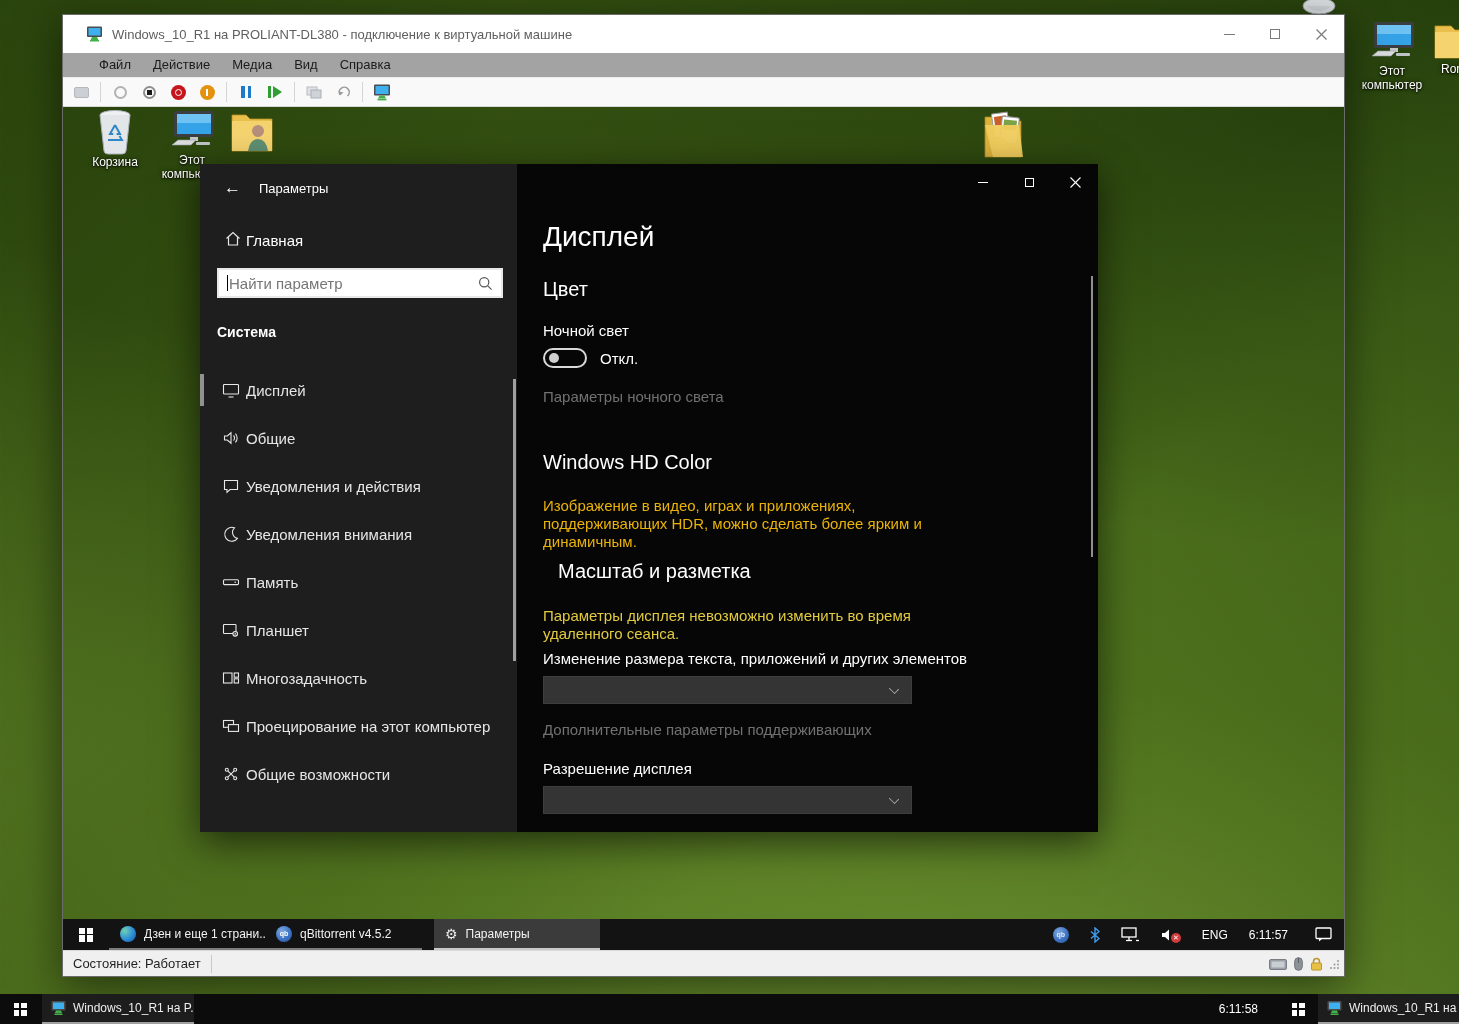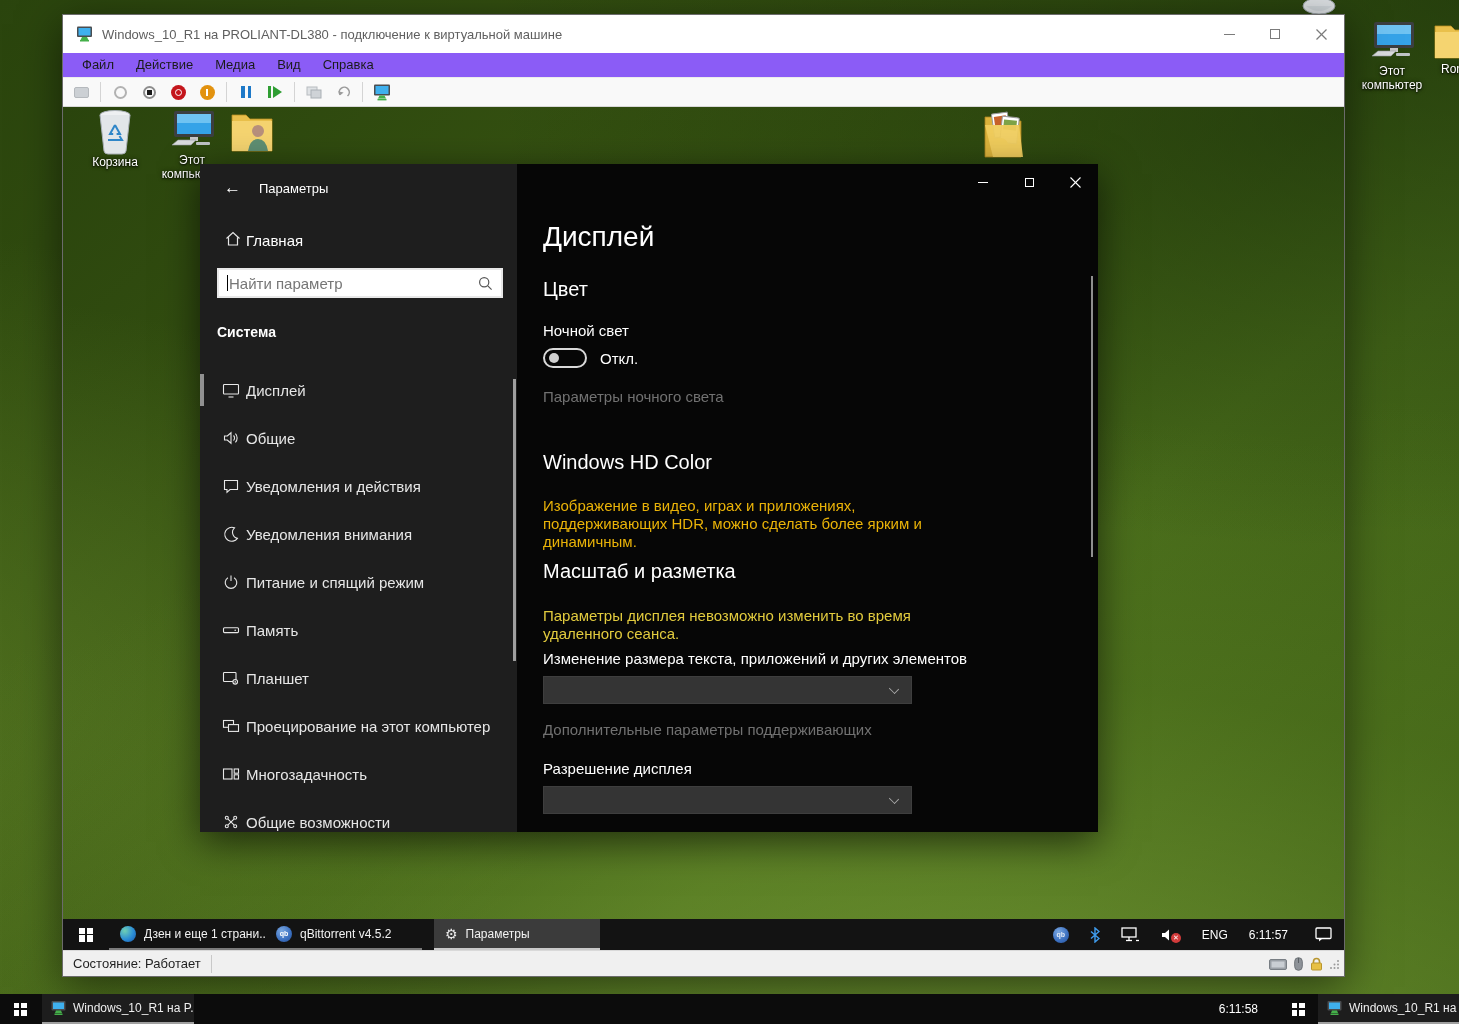--- a/index.html
+++ b/index.html
@@ -14,25 +14,25 @@
       radial-gradient(140% 120% at 72% 118%, rgba(160,200,80,.50), rgba(110,150,45,.22) 42%, transparent 68%),
       radial-gradient(90% 80% at -12% 70%, rgba(125,165,55,.38), transparent 60%),
       linear-gradient(138deg, #2a440d 0%, #3a5713 38%, #476a1a 68%, #395a12 100%);
   }
 
   
   .dicon-label { color:#fff; font-size:12px; text-align:center; text-shadow:0 1px 2px rgba(0,0,0,.95), 0 0 4px rgba(0,0,0,.7); line-height:14px; }
 
   
   .vmc { left:62px; top:14px; width:1283px; height:963px; background:#fff; border:1px solid #6b6b6b; box-shadow:0 10px 40px rgba(0,0,0,.5); }
-  .vmc-titlebar { left:0; top:0; right:0; height:38px; background:#fff; display:flex; align-items:center; padding-left:13px; }
+  .vmc-titlebar { left:0; top:0; right:0; height:38px; background:#fff; display:flex; align-items:center; padding-left:23px; }
   .vmc-title { font-size:13px; color:#5f5f5f; margin-left:9px; }
   .vmc-caption { position:absolute; right:0; top:0; height:38px; display:flex; }
   .cap-btn { width:46px; height:38px; display:flex; align-items:center; justify-content:center; }
-  .vmc-menubar { left:0; top:38px; right:0; height:24px; background:#8b5cf6; display:flex; align-items:center; padding-left:8px; }
+  .vmc-menubar { left:0; top:38px; right:0; height:24px; background:#a3a3a3; display:flex; align-items:center; padding-left:25px; }
   .menu-item { font-size:13px; color:#1b1b1b; padding:0 11px; line-height:24px; }
   .vmc-toolbar { left:0; top:62px; right:0; height:30px; background:#f9f9f9; border-top:1px solid #ececec; border-bottom:1px solid #d8d8d8; display:flex; align-items:center; padding-left:8px; gap:9px; }
   .tb-sep { width:1px; height:20px; background:#d4d4d4; }
   .tb-btn { width:20px; height:20px; display:flex; align-items:center; justify-content:center; }
   .circle { border-radius:50%; }
   .vmc-statusbar { left:0; right:0; bottom:0; height:26px; background:#f0f0f0; border-top:1px solid #d9d9d9; display:flex; align-items:center; font-size:13px; color:#1f1f1f; padding-left:10px; }
   .sb-sep { width:1px; height:18px; background:#c9c9c9; margin-left:10px; }
   .sb-right { position:absolute; right:4px; top:0; height:26px; display:flex; align-items:center; gap:7px; }
 
   
@@ -306,60 +306,53 @@
             <span class="nlabel">Уведомления и действия</span>
           </div>
 
           <div class="nav-item">
             <svg class="nicon" viewBox="0 0 18 18">
                 <path d="M12.5 2.8 a7 7 0 1 0 2.9 10.6 a6.2 6.2 0 0 1 -2.9 -10.6 z" fill="none" stroke="#e8e8e8" stroke-width="1.1"></path>
               </svg>
             <span class="nlabel">Уведомления внимания</span>
           </div>
 
-          <div class="nav-item">
-            <svg class="nicon" viewBox="0 0 18 18">
-                <path d="M9 2.5 v5.5" stroke="#e8e8e8" stroke-width="1.1"></path>
-                <path d="M5.9 4.7 a5.8 5.8 0 1 0 6.2 0" fill="none" stroke="#e8e8e8" stroke-width="1.1"></path>
-              </svg>
-            <span class="nlabel">Питание и спящий режим</span>
-          </div>
 
           <div class="nav-item">
             <svg class="nicon" viewBox="0 0 18 18">
                 <rect x="1.5" y="6.8" width="15" height="4.8" rx="1" fill="none" stroke="#e8e8e8" stroke-width="1.1"></rect>
                 <circle cx="13.2" cy="9.2" r="0.8" fill="#e8e8e8"></circle>
               </svg>
             <span class="nlabel">Память</span>
           </div>
 
           <div class="nav-item">
             <svg class="nicon" viewBox="0 0 18 18">
                 <rect x="1.5" y="3.5" width="12.5" height="9" rx="0.8" fill="none" stroke="#e8e8e8" stroke-width="1.1"></rect>
                 <circle cx="13.2" cy="12.8" r="2.3" fill="#1e1e1e" stroke="#e8e8e8" stroke-width="1.1"></circle>
                 <path d="M13.2 11.8 v2" stroke="#e8e8e8" stroke-width="1.1"></path>
               </svg>
             <span class="nlabel">Планшет</span>
           </div>
 
           <div class="nav-item">
             <svg class="nicon" viewBox="0 0 18 18">
-                <rect x="1.5" y="3.5" width="10" height="6.8" fill="none" stroke="#e8e8e8" stroke-width="1.1"></rect>
-                <rect x="6.5" y="7.6" width="10" height="6.8" fill="#1e1e1e" stroke="#e8e8e8" stroke-width="1.1"></rect>
-              </svg>
-            <span class="nlabel">Проецирование на этот компьютер</span>
-          </div>
-
-          <div class="nav-item">
-            <svg class="nicon" viewBox="0 0 18 18">
                 <rect x="1.5" y="4" width="8.5" height="10" fill="none" stroke="#e8e8e8" stroke-width="1.1"></rect>
                 <rect x="12.2" y="4" width="4.3" height="4.2" fill="none" stroke="#e8e8e8" stroke-width="1.1"></rect>
                 <rect x="12.2" y="9.8" width="4.3" height="4.2" fill="none" stroke="#e8e8e8" stroke-width="1.1"></rect>
               </svg>
             <span class="nlabel">Многозадачность</span>
+          </div>
+
+          <div class="nav-item">
+            <svg class="nicon" viewBox="0 0 18 18">
+                <rect x="1.5" y="3.5" width="10" height="6.8" fill="none" stroke="#e8e8e8" stroke-width="1.1"></rect>
+                <rect x="6.5" y="7.6" width="10" height="6.8" fill="#1e1e1e" stroke="#e8e8e8" stroke-width="1.1"></rect>
+              </svg>
+            <span class="nlabel">Проецирование на этот компьютер</span>
           </div>
 
           <div class="nav-item">
             <svg class="nicon" viewBox="0 0 18 18">
                 <path d="M5.8 5.8 l6.4 6.4 M12.2 5.8 l-6.4 6.4" stroke="#e8e8e8" stroke-width="1.1"></path>
                 <circle cx="4.8" cy="4.8" r="1.5" fill="#1e1e1e" stroke="#e8e8e8" stroke-width="1.1"></circle>
                 <circle cx="13.2" cy="4.8" r="1.5" fill="#1e1e1e" stroke="#e8e8e8" stroke-width="1.1"></circle>
                 <circle cx="4.8" cy="13.2" r="1.5" fill="#1e1e1e" stroke="#e8e8e8" stroke-width="1.1"></circle>
                 <circle cx="13.2" cy="13.2" r="1.5" fill="#1e1e1e" stroke="#e8e8e8" stroke-width="1.1"></circle>
               </svg>
@@ -393,21 +386,21 @@
 
       <div class="abs toggle">
           <div class="knob"></div>
         </div>
       <div class="abs body-t" style="left:400px;top:186px;">Откл.</div>
       <div class="abs gray-t" style="left:343px;top:224px;">Параметры ночного света</div>
 
       <div class="abs h2" style="left:343px;top:287px;">Windows HD Color</div>
       <div class="abs desc-t" style="left:343px;top:333px;width:432px;">Изображение в видео, играх и приложениях, поддерживающих HDR, можно сделать более ярким и динамичным.</div>
 
-      <div class="abs h2" style="left:343px;top:396px;">Масштаб и разметка</div>
+      <div class="abs h2" style="left:358px;top:396px;">Масштаб и разметка</div>
       <div class="abs warn-t" style="left:343px;top:443px;width:440px;">Параметры дисплея невозможно изменить во время удаленного сеанса.</div>
 
       <div class="abs body-t" style="left:343px;top:486px;white-space:nowrap;">Изменение размера текста, приложений и других элементов</div>
       <div class="abs dropdown" style="left:343px;top:512px;">
           <div class="chev"></div>
         </div>
 
       <div class="abs gray-t" style="left:343px;top:557px;">Дополнительные параметры поддерживающих</div>
 
       <div class="abs body-t" style="left:343px;top:596px;">Разрешение дисплея</div>

